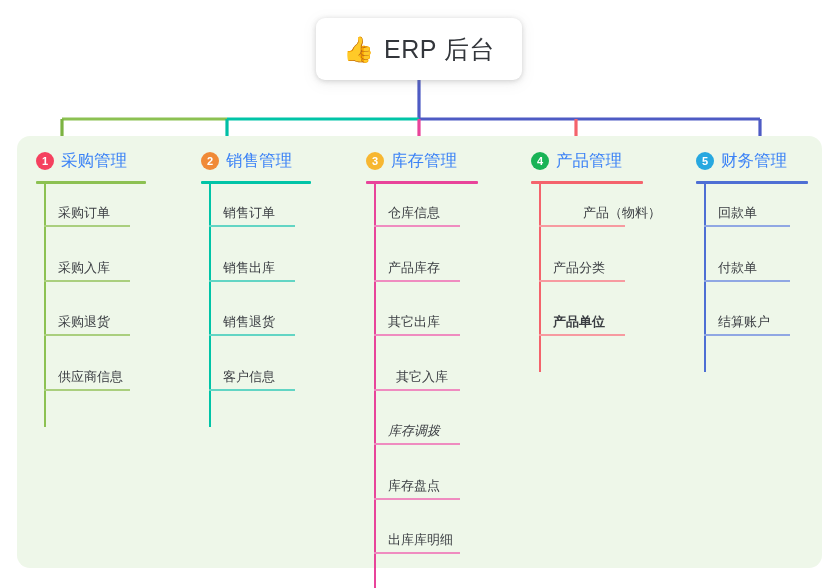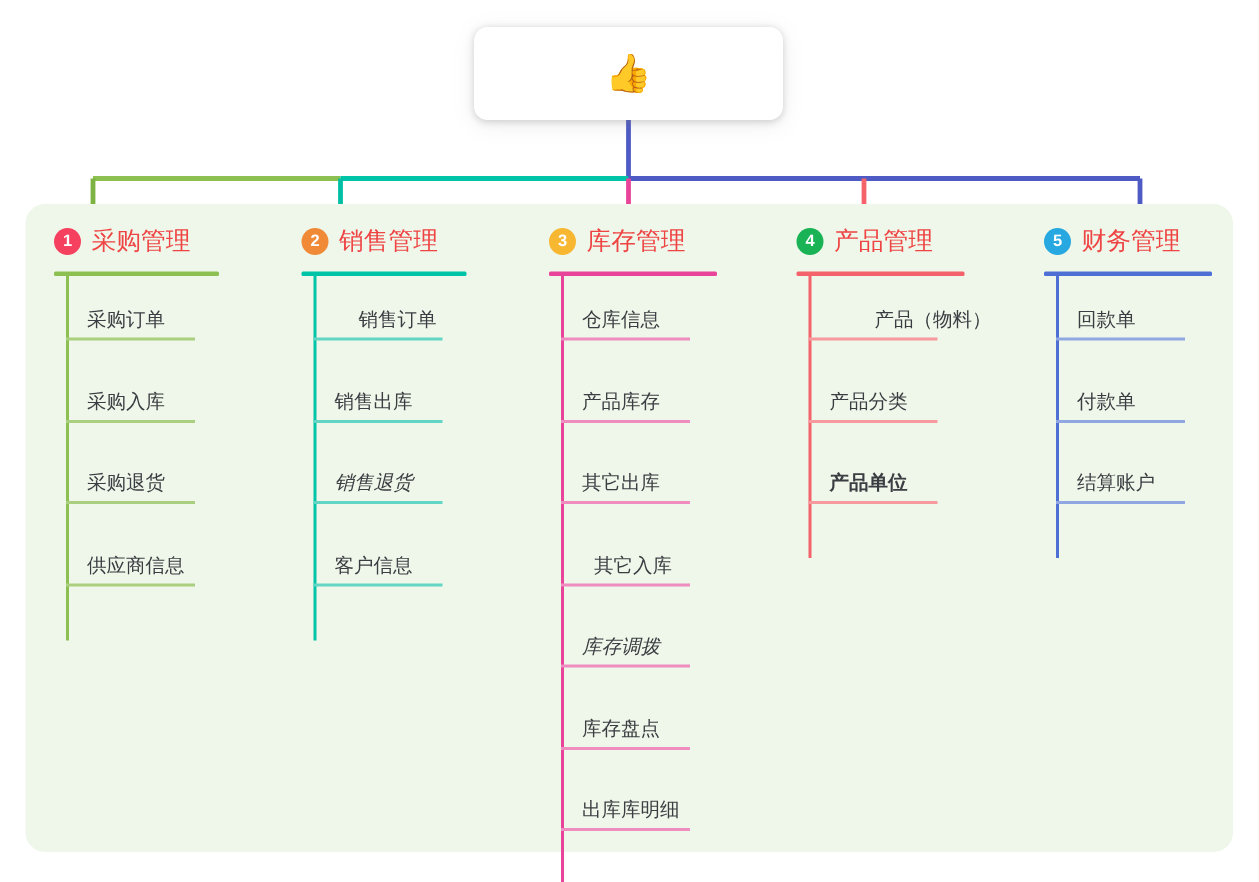--- a/index.html
+++ b/index.html
@@ -43,21 +43,21 @@
 
   
   .branch{position:absolute;top:148px;}
   .branch-head{display:flex;align-items:center;gap:7px;height:26px;}
   .badge{
     width:18px;height:18px;border-radius:50%;
     display:flex;align-items:center;justify-content:center;
     color:#ffffff;font-size:11px;font-weight:bold;line-height:1;
     flex:0 0 auto;
   }
-  .branch-title{font-size:16.5px;color:#ef4444;white-space:nowrap;}
+  .branch-title{font-size:16.5px;color:#3b82f6;white-space:nowrap;}
   .branch-rule{height:3px;margin-top:7px;border-radius:1px;}
 
   .children{position:relative;margin-top:0;}
   .child{
     position:absolute;
     height:38px;
     display:flex;align-items:flex-end;
     box-sizing:border-box;
   }
   .child-label{
@@ -86,20 +86,21 @@
         <line x1="419" y1="119" x2="419" y2="152" stroke="#e8449a" stroke-width="3.2"></line>
         <line x1="576" y1="119" x2="576" y2="152" stroke="#f4636c" stroke-width="3.2"></line>
         <line x1="760" y1="119" x2="760" y2="152" stroke="#4e5bc4" stroke-width="3.2"></line>
       </g>
   </svg>
 
   <div class="panel"></div>
 
   <div class="root-node">
     <span class="root-emoji">👍</span>
+    <span class="root-title">ERP 后台</span>
   </div>
 
   <div id="branches-host">
       <div class="branch" style="left: 36px; top: 148px;">
         <div class="branch-head">
           <span class="badge" style="background: rgb(245, 65, 95);">1</span>
           <span class="branch-title">采购管理</span>
         </div>
         <div class="branch-rule" style="width: 110px; background: rgb(140, 193, 82);"></div>
         <div class="children">
@@ -123,29 +124,29 @@
         </div>
       </div>
       <div class="branch" style="left: 201px; top: 148px;">
         <div class="branch-head">
           <span class="badge" style="background: rgb(240, 138, 55);">2</span>
           <span class="branch-title">销售管理</span>
         </div>
         <div class="branch-rule" style="width: 110px; background: rgb(0, 196, 167);"></div>
         <div class="children">
           <div class="child-stem" style="left: 8px; top: 0px; height: 242.5px; background: rgb(0, 196, 167);"></div>
-          <div class="child" style="left: 8px; top: 5px; width: 86px; justify-content: flex-end;">
+          <div class="child" style="left: 8px; top: 5px; width: 86px;">
             <span class="child-label">销售订单</span>
             <div class="child-underline" style="width: 86px; background: rgb(98, 213, 196);"></div>
           </div>
           <div class="child" style="left: 8px; top: 59.5px; width: 86px;">
             <span class="child-label">销售出库</span>
             <div class="child-underline" style="width: 86px; background: rgb(98, 213, 196);"></div>
           </div>
-          <div class="child" style="left: 8px; top: 114px; width: 86px; font-style: italic;">
+          <div class="child" style="left: 8px; top: 114px; width: 86px;">
             <span class="child-label">销售退货</span>
             <div class="child-underline" style="width: 86px; background: rgb(98, 213, 196);"></div>
           </div>
           <div class="child" style="left: 8px; top: 168.5px; width: 86px;">
             <span class="child-label">客户信息</span>
             <div class="child-underline" style="width: 86px; background: rgb(98, 213, 196);"></div>
           </div>
         </div>
       </div>
       <div class="branch" style="left: 366px; top: 148px;">

